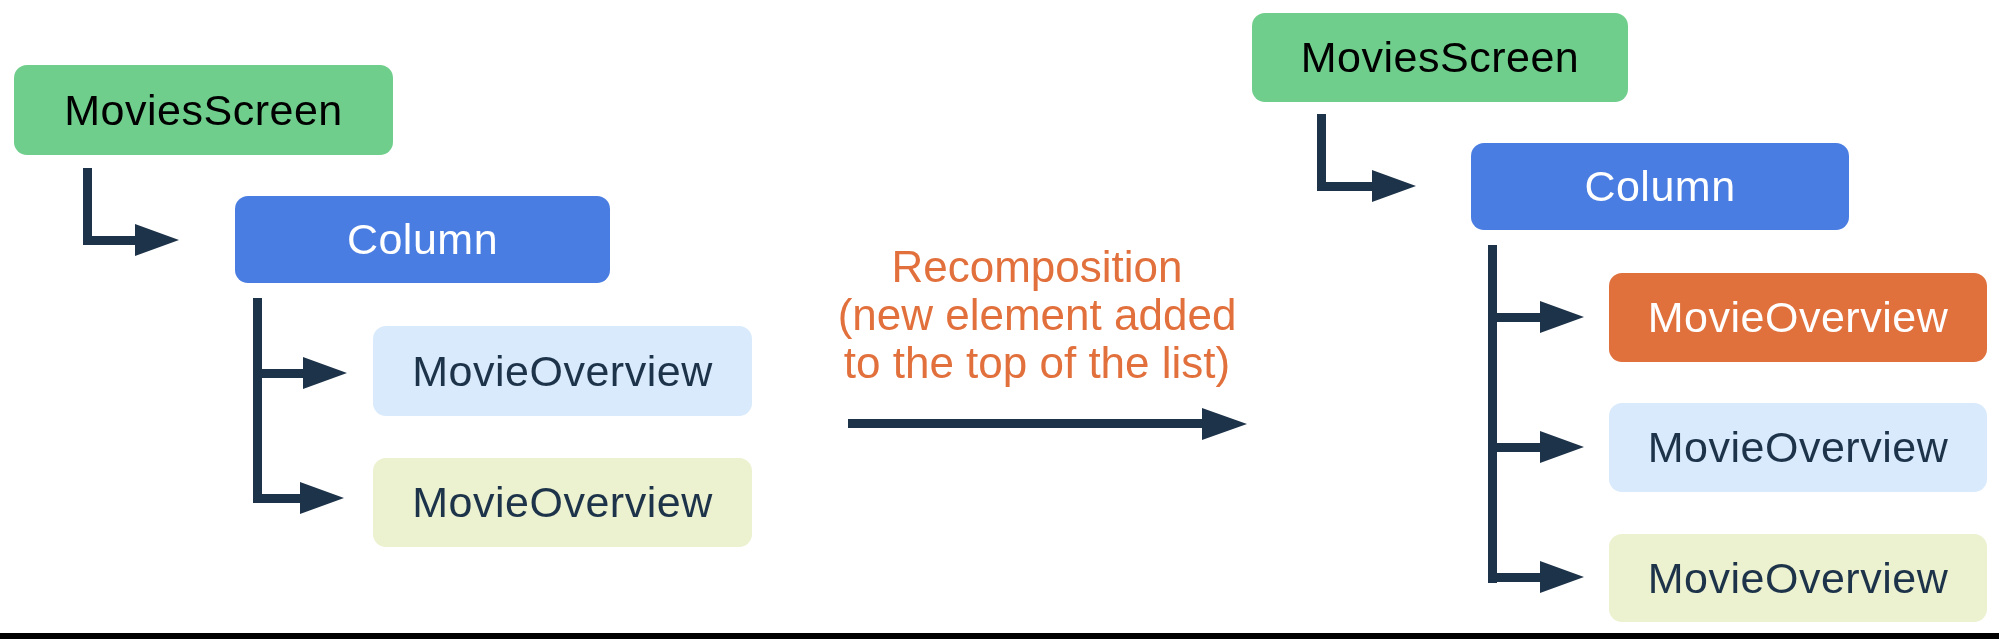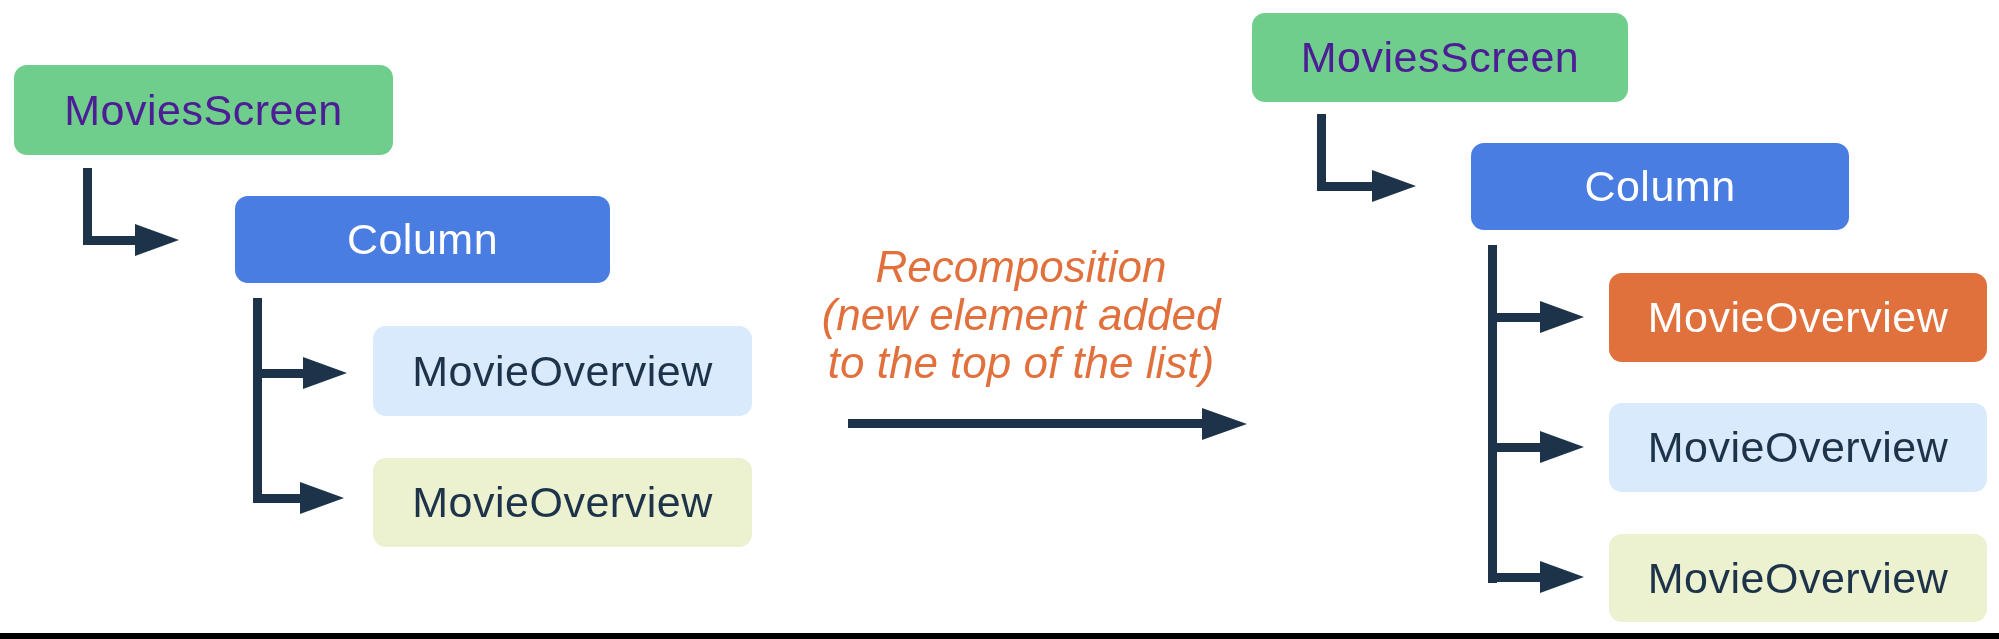--- a/index.html
+++ b/index.html
@@ -11,21 +11,21 @@
     font-family:"Liberation Sans", sans-serif;
   }
   .box{
     position:absolute;
     display:flex;align-items:center;justify-content:center;
     border-radius:13px;
     font-size:43px;
     letter-spacing:0.5px;
     white-space:nowrap;
   }
-  .box.green{background:var(--green);color:#4c1d95;}
+  .box.green{background:var(--green);color:#000000;}
   .box.blue{background:var(--blue);color:#ffffff;margin-left:39px;}
   .box.orange{background:var(--orange);color:#ffffff;}
   .box.light-blue{background:var(--lightBlue);color:var(--navy);}
   .box.light-yellow{background:var(--lightYellow);color:var(--navy);}
   .line{position:absolute;background:var(--navy);}
   .arrowhead{
     position:absolute;width:0;height:0;
     border-top:16px solid transparent;
     border-bottom:16px solid transparent;
     border-left:44px solid var(--navy);
@@ -56,21 +56,21 @@
   <div class="line" style="left:253px;top:298px;width:9px;height:205px;"></div>
 
   <div class="line" style="left:253px;top:369px;width:50px;height:9px;"></div>
   <div class="arrowhead" style="left:303px;top:357px;"></div>
   <div class="box light-blue" style="left:373px;top:326px;width:379px;height:90px;">MovieOverview</div>
 
   <div class="line" style="left:253px;top:494px;width:47px;height:9px;"></div>
   <div class="arrowhead" style="left:300px;top:482px;"></div>
   <div class="box light-yellow" style="left:373px;top:458px;width:379px;height:89px;">MovieOverview</div>
 
-  <div class="annotation" style="left:781px;top:243px;width:480px;font-style:italic;">
+  <div class="annotation" style="left:797px;top:243px;width:480px;">
     <div>Recomposition</div>
     <div>(new element added</div>
     <div>to the top of the list)</div>
   </div>
 
   <div class="line" style="left:848px;top:419px;width:354px;height:9px;"></div>
   <div class="arrowhead" style="left:1202px;top:408px;border-left-width:45px;"></div>
 
   <div class="box green" style="left:1252px;top:13px;width:376px;height:89px;">MoviesScreen</div>
 

